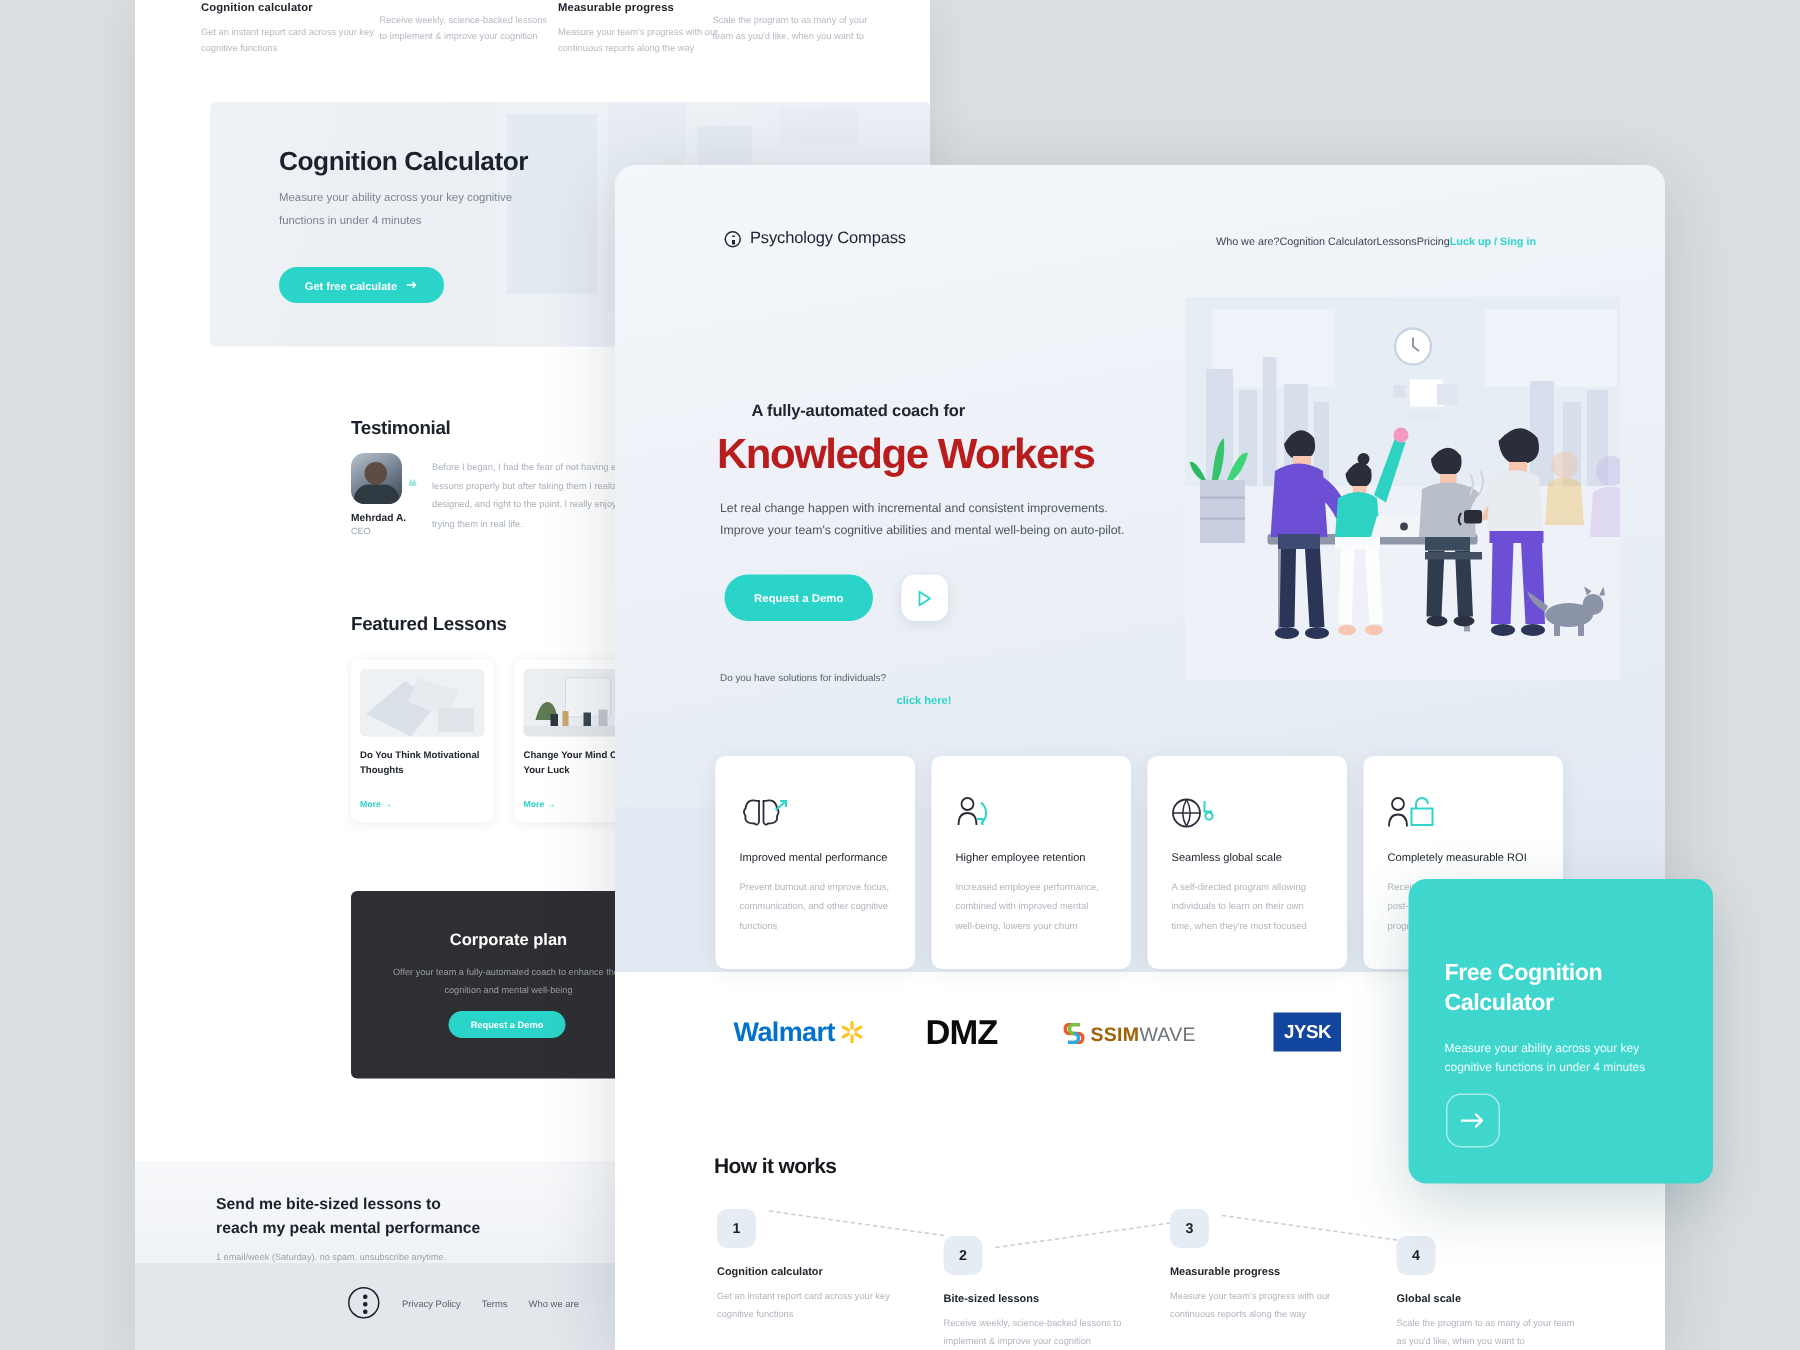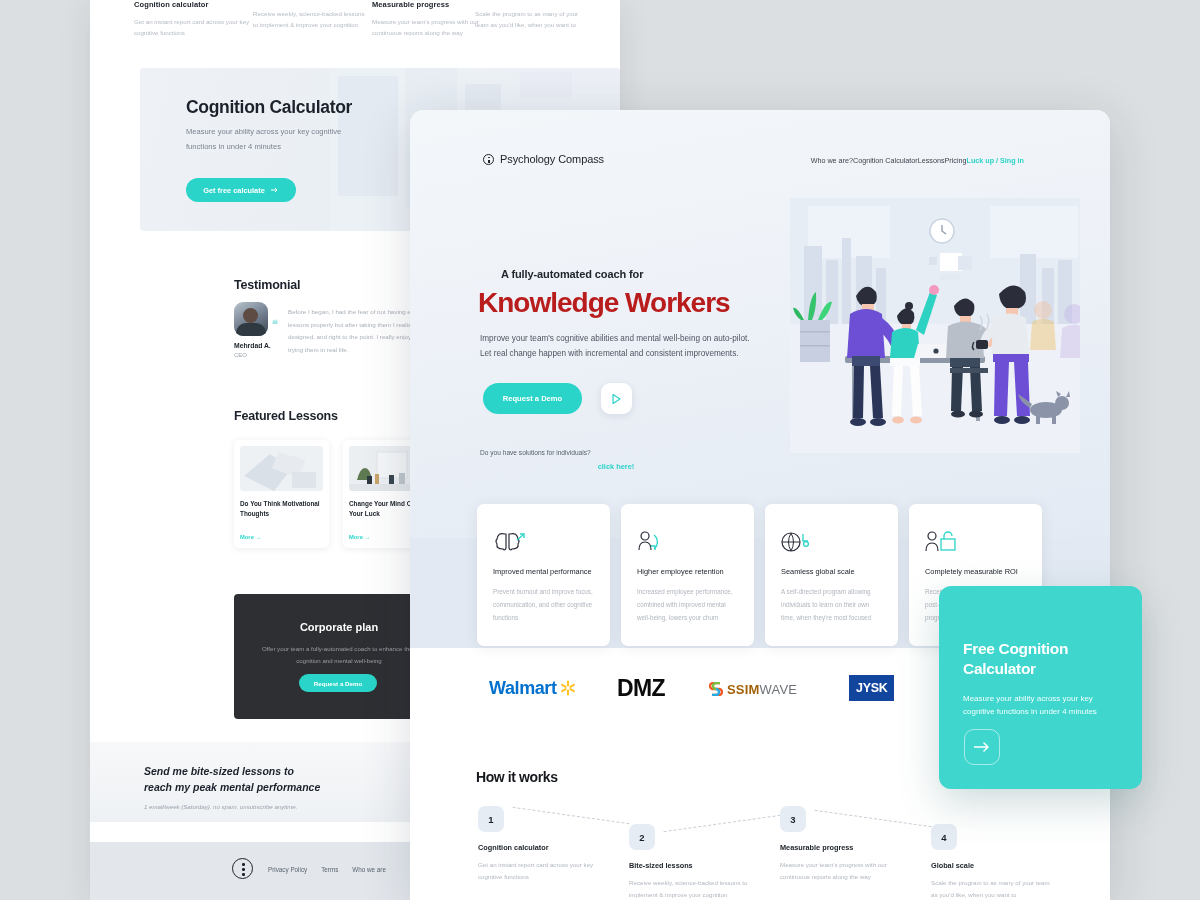--- a/index.html
+++ b/index.html
@@ -73,22 +73,22 @@
     background:#2e2f33; border-radius:4px; overflow:hidden;
   }
   .corp-h { position:absolute; left:0; top:27px; width:210px; text-align:center; font-size:11px; font-weight:bold; color:#fff;}
   .corp-p { position:absolute; left:20px; top:49px; width:170px; text-align:center; font-size:6.1px; color:#9a9da3; line-height:1.95;}
   .corp-btn { position:absolute; left:65px; top:80px; width:78px; height:18px; border-radius:10px;
               background:#2ad4c8; color:#fff; font-size:6.2px; font-weight:bold; display:flex;align-items:center;justify-content:center;}
   .corp-div { position:absolute; left:212px; top:14px; width:1px; height:96px; background:#424349;}
   .corp-r { position:absolute; left:232px; top:52px; width:150px; font-size:6.1px; color:#9a9da3;}
 
   
-  .news { position:absolute; left:90px; top:742px; width:530px; height:80px;
-          background:linear-gradient(180deg,#f7f8fa,#eef1f4);font-style:italic;}
+  .news { position:absolute; left:90px; top:774px; width:530px; height:80px;
+          background:linear-gradient(180deg,#f7f8fa,#eef1f4);}
   .news-h { position:absolute; left:54px; top:22px; font-size:10.5px; font-weight:bold; color:#1c222b; line-height:1.48;}
   .news-p { position:absolute; left:54px; top:61px; font-size:6.1px; color:#9aa2ad;}
   .news-input { position:absolute; left:400px; top:38px; width:150px; height:22px; background:#fff; border-radius:3px;}
   .foot { position:absolute; left:90px; top:842px; width:530px; height:58px; background:#e3e7ec;}
   .foot-logo { position:absolute; left:142px; top:16px; width:21px; height:21px; border-radius:50%; border:1.4px solid #1c222b;}
   .foot-logo i { position:absolute; left:9px; width:2.6px; height:2.6px; border-radius:50%; background:#1c222b;}
   .foot-links { position:absolute; left:178px; top:24px; display:flex; gap:14px; font-size:6.3px; color:#5a626c;}
 
   
   .front {
@@ -311,22 +311,22 @@
       <span>Lessons</span>
       <span>Pricing</span>
       <span class="nav-cta">Luck up / Sing in</span>
     </div>
   </div>
 </div>
 
 <div class="h-eyebrow">A fully-automated coach for</div>
 <div class="h-title">Knowledge Workers</div>
 <div class="h-sub">
+  <div>Let real change happen with incremental and consistent improvements.</div>
   <div>Improve your team's cognitive abilities and mental well-being on auto-pilot.</div>
-  <div>Let real change happen with incremental and consistent improvements.</div>
 </div>
 <div class="h-demo">Request a Demo</div>
 <div class="h-play">
   <svg width="11" height="12" viewBox="0 0 11 12">
       <path d="M2 1.5 L9 6 L2 10.5 Z" fill="none" stroke="#2ad4c8" stroke-width="1.2" stroke-linejoin="round"></path>
     </svg>
 </div>
 <div class="h-ind">
   <span>Do you have solutions for individuals?</span>
   <b>click here!</b>

